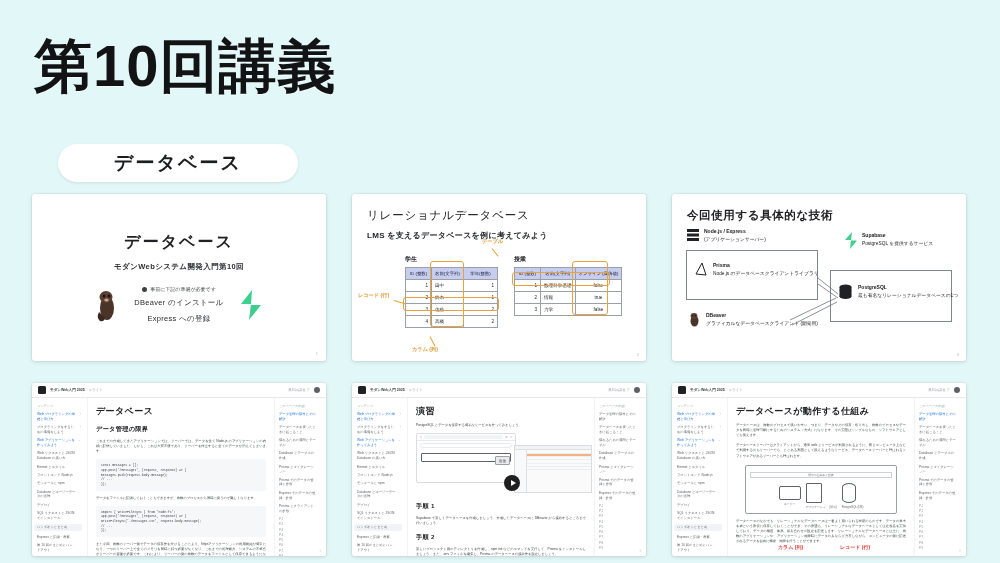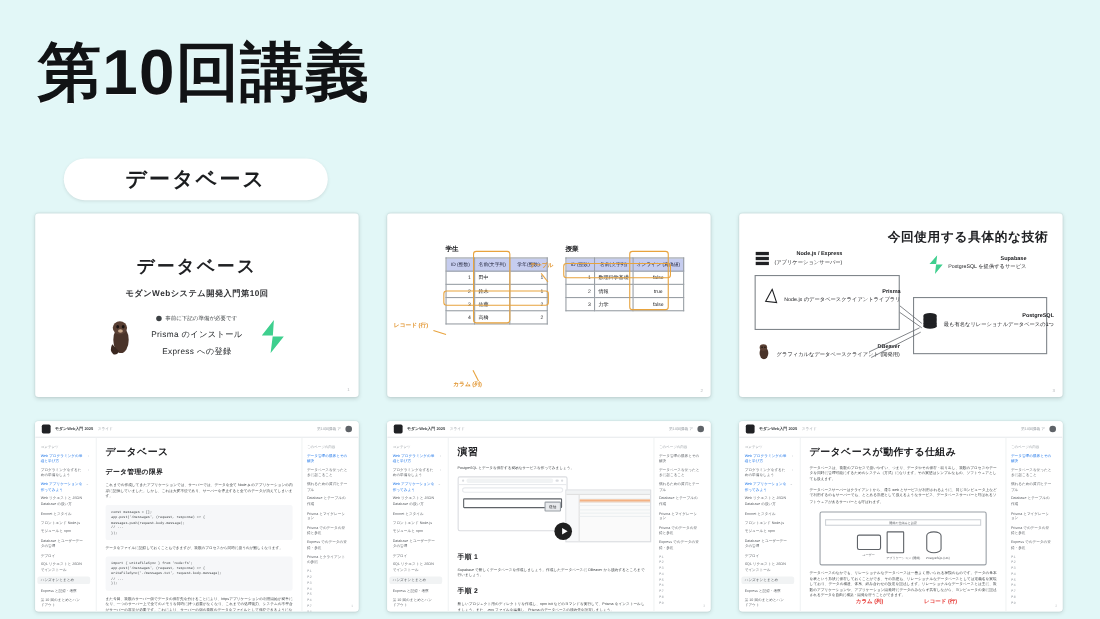--- a/index.html
+++ b/index.html
@@ -75,21 +75,21 @@
   .t-stud th:nth-child(3), .t-stud td:nth-child(3) { width: 34px; }
   .t-cls th:nth-child(1), .t-cls td:nth-child(1) { width: 26px; }
   .t-cls th:nth-child(2), .t-cls td:nth-child(2) { width: 33px; }
   .t-cls th:nth-child(3), .t-cls td:nth-child(3) { width: 33px; }
   .hl { position: absolute; border: 1.4px solid #e8a33d; border-radius: 3px; pointer-events: none; }
   .anno { position: absolute; font-size: 5.2px; color: #e2952f; font-weight: 700; white-space: nowrap; }
   .anno-line { position: absolute; background: #e8a33d; height: 1px; transform-origin: left center; }
   .s2-pagenum { position: absolute; right: 7px; bottom: 4px; font-size: 4px; color: #b3b6b9; }
 
   
-  .s3 { padding: 14px 13px 0 15px; position: relative; text-align: right; }
+  .s3 { padding: 14px 13px 0 15px; position: relative; }
   .s3-title { font-size: 11.5px; font-weight: 700; color: #202124; letter-spacing: .6px; }
   .tech-lbl { font-size: 4.8px; color: #202124; line-height: 1.5; }
   .tech-lbl b { font-weight: 700; font-size: 5px; display: block; }
   .box { position: absolute; border: .8px solid #80868b; background: #fff; }
   .s3-pagenum { position: absolute; right: 7px; bottom: 4px; font-size: 4px; color: #b3b6b9; }
   .server-icon { width: 14px; height: 14px; }
 
   
   .doc { position: relative; background: #fff; width: 100%; height: 100%; }
   .doc-top {
@@ -164,31 +164,33 @@
           <ellipse cx="10" cy="8" rx="1.3" ry="1.6" fill="#1a1210"></ellipse>
           <ellipse cx="15" cy="8" rx="1.3" ry="1.6" fill="#1a1210"></ellipse>
           <ellipse cx="12.5" cy="12" rx="2.2" ry="1.6" fill="#c9a98c"></ellipse>
           <path d="M5 24 Q2 30 6 33 Q10 34 11 30 Z" fill="#3a2820"></path>
         </svg>
         <div class="s1-notes">
           <div class="s1-note-head">
             <span class="s1-dot"></span>
             <span>事前に下記の準備が必要です</span>
           </div>
-          <div class="s1-note-line">Prisma のインストール</div>
+          <div class="s1-note-line">DBeaver のインストール</div>
           <div class="s1-note-line">Express への登録</div>
         </div>
         <svg class="supa" viewBox="0 0 26 30">
           <path d="M14 0 L3 14 L13 14 L11 30 L23 15 L13 15 Z" fill="#3ecf8e"></path>
         </svg>
       </div>
       <div class="s1-pagenum">1</div>
     </div>
 
     <div class="card s2">
+      <div class="s2-title">リレーショナルデータベース</div>
+      <div class="s2-sub">LMS を支えるデータベースを例に考えてみよう</div>
 
       <div class="s2-wrap">
 
         <div class="tbl-block">
           <div class="tbl-cap">学生</div>
           <table class="db t-stud">
             <tbody>
                 <tr>
               <th>ID (整数)</th>
               <th>名前(文字列)</th>

